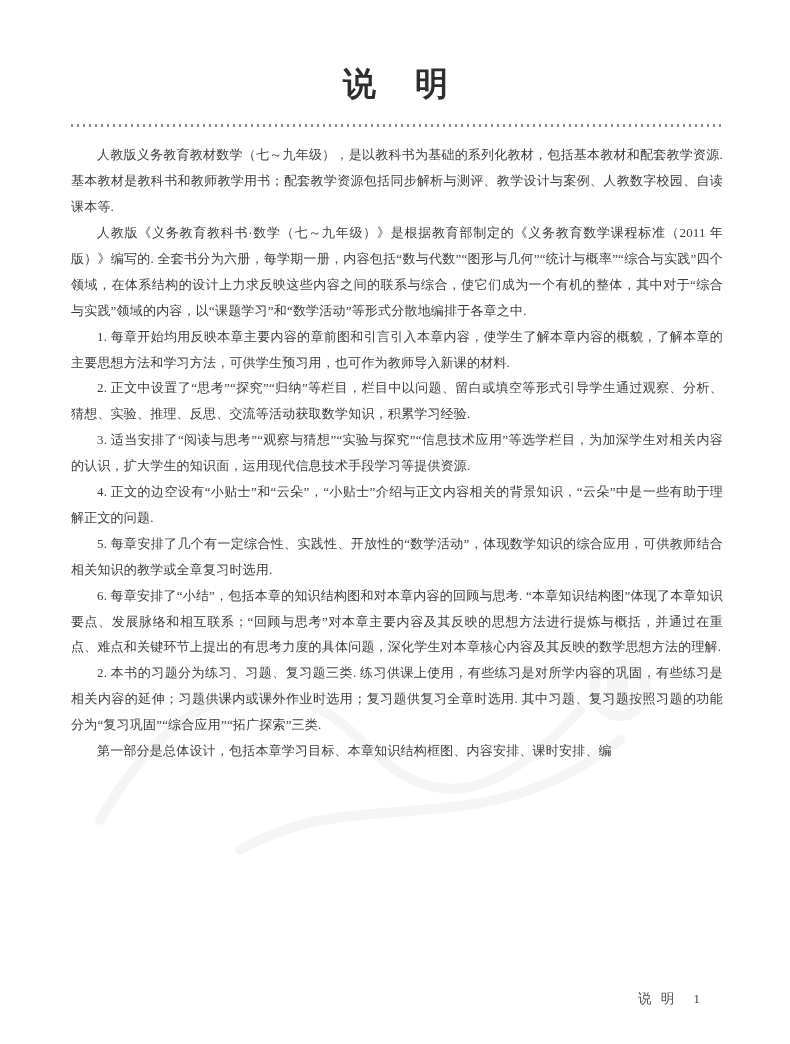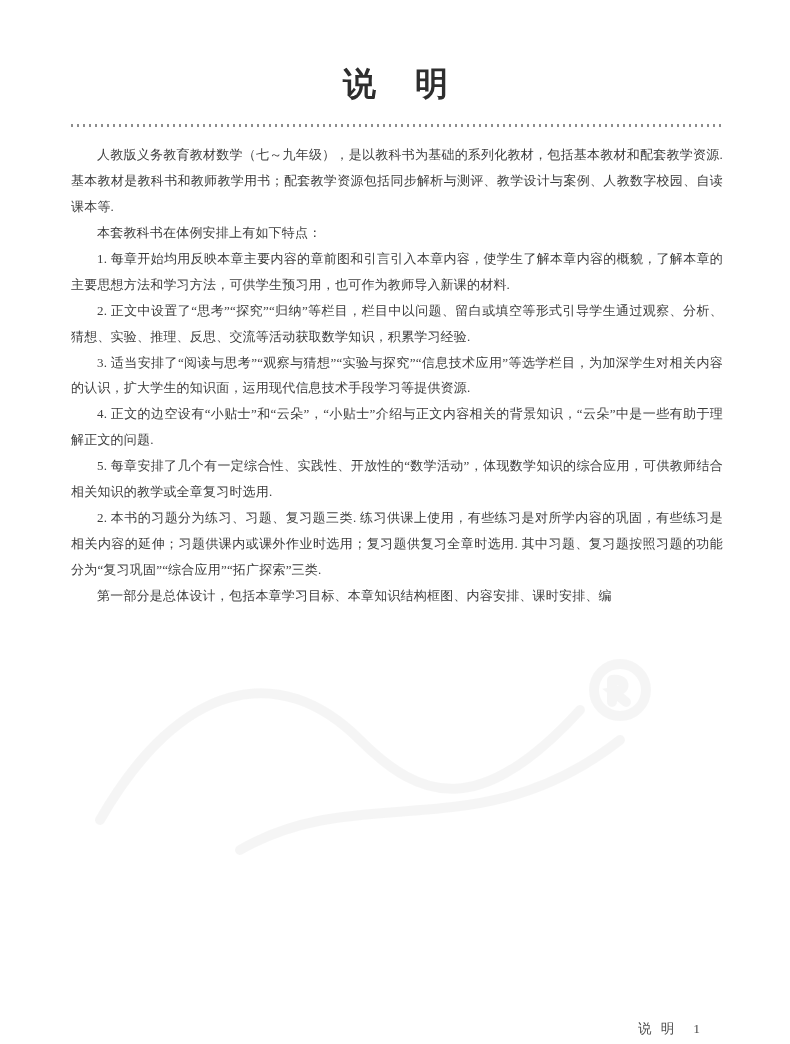--- a/index.html
+++ b/index.html
@@ -48,21 +48,21 @@
     text-indent: 2em;
     font-size: 13px;
     line-height: 25.9px;
     text-align: justify;
     letter-spacing: 0.2px;
     color: #3c3c3c;
   }
   .footer {
     position: absolute;
     right: 90px;
-    bottom: 6px;
+    bottom: 36px;
     font-size: 13.5px;
     color: #4c4c4c;
     letter-spacing: 3px;
   }
   .footer .pnum {
     margin-left: 16px;
     letter-spacing: 0;
   }
   .watermark {
     position: absolute;
@@ -89,26 +89,27 @@
   </svg>
 
   <div class="content">
 
     <h1 class="title">说　明</h1>
 
     <div class="divider"></div>
 
     <div class="body-text">
       <p>人教版义务教育教材数学（七～九年级），是以教科书为基础的系列化教材，包括基本教材和配套教学资源. 基本教材是教科书和教师教学用书；配套教学资源包括同步解析与测评、教学设计与案例、人教数字校园、自读课本等.</p>
-      <p>本套教科书在体例安排上有如下特点：</p>
+      <p>人教版《义务教育教科书·数学（七～九年级）》是根据教育部制定的《义务教育数学课程标准（2011 年版）》编写的. 全套书分为六册，每学期一册，内容包括“数与代数”“图形与几何”“统计与概率”“综合与实践”四个领域，在体系结构的设计上力求反映这些内容之间的联系与综合，使它们成为一个有机的整体，其中对于“综合与实践”领域的内容，以“课题学习”和“数学活动”等形式分散地编排于各章之中.</p>
       <p>1. 每章开始均用反映本章主要内容的章前图和引言引入本章内容，使学生了解本章内容的概貌，了解本章的主要思想方法和学习方法，可供学生预习用，也可作为教师导入新课的材料.</p>
       <p>2. 正文中设置了“思考”“探究”“归纳”等栏目，栏目中以问题、留白或填空等形式引导学生通过观察、分析、猜想、实验、推理、反思、交流等活动获取数学知识，积累学习经验.</p>
       <p>3. 适当安排了“阅读与思考”“观察与猜想”“实验与探究”“信息技术应用”等选学栏目，为加深学生对相关内容的认识，扩大学生的知识面，运用现代信息技术手段学习等提供资源.</p>
       <p>4. 正文的边空设有“小贴士”和“云朵”，“小贴士”介绍与正文内容相关的背景知识，“云朵”中是一些有助于理解正文的问题.</p>
       <p>5. 每章安排了几个有一定综合性、实践性、开放性的“数学活动”，体现数学知识的综合应用，可供教师结合相关知识的教学或全章复习时选用.</p>
+      <p>6. 每章安排了“小结”，包括本章的知识结构图和对本章内容的回顾与思考. “本章知识结构图”体现了本章知识要点、发展脉络和相互联系；“回顾与思考”对本章主要内容及其反映的思想方法进行提炼与概括，并通过在重点、难点和关键环节上提出的有思考力度的具体问题，深化学生对本章核心内容及其反映的数学思想方法的理解.</p>
       <p>2. 本书的习题分为练习、习题、复习题三类. 练习供课上使用，有些练习是对所学内容的巩固，有些练习是相关内容的延伸；习题供课内或课外作业时选用；复习题供复习全章时选用. 其中习题、复习题按照习题的功能分为“复习巩固”“综合应用”“拓广探索”三类.</p>
       <p>第一部分是总体设计，包括本章学习目标、本章知识结构框图、内容安排、课时安排、编</p>
     </div>
 
   </div>
 
   <div class="footer">
     <span>说 明</span><span class="pnum">1</span>
   </div>
 

